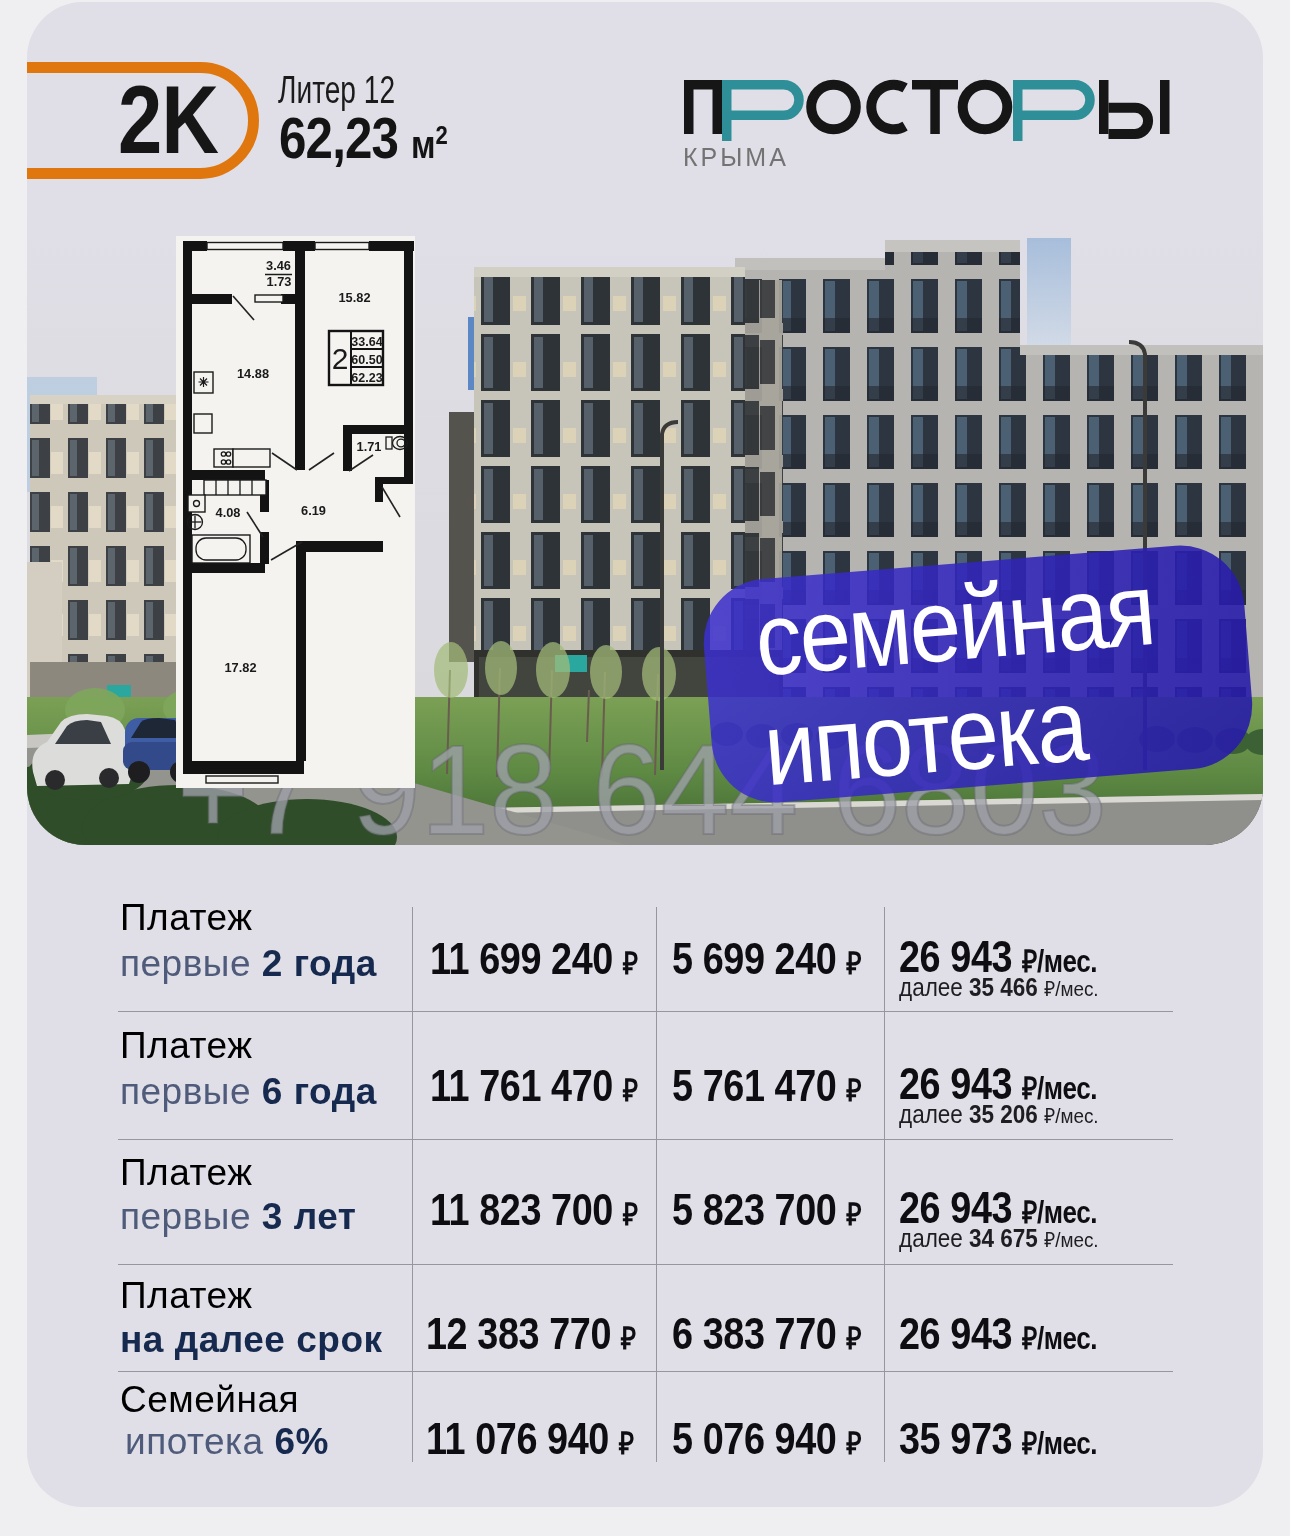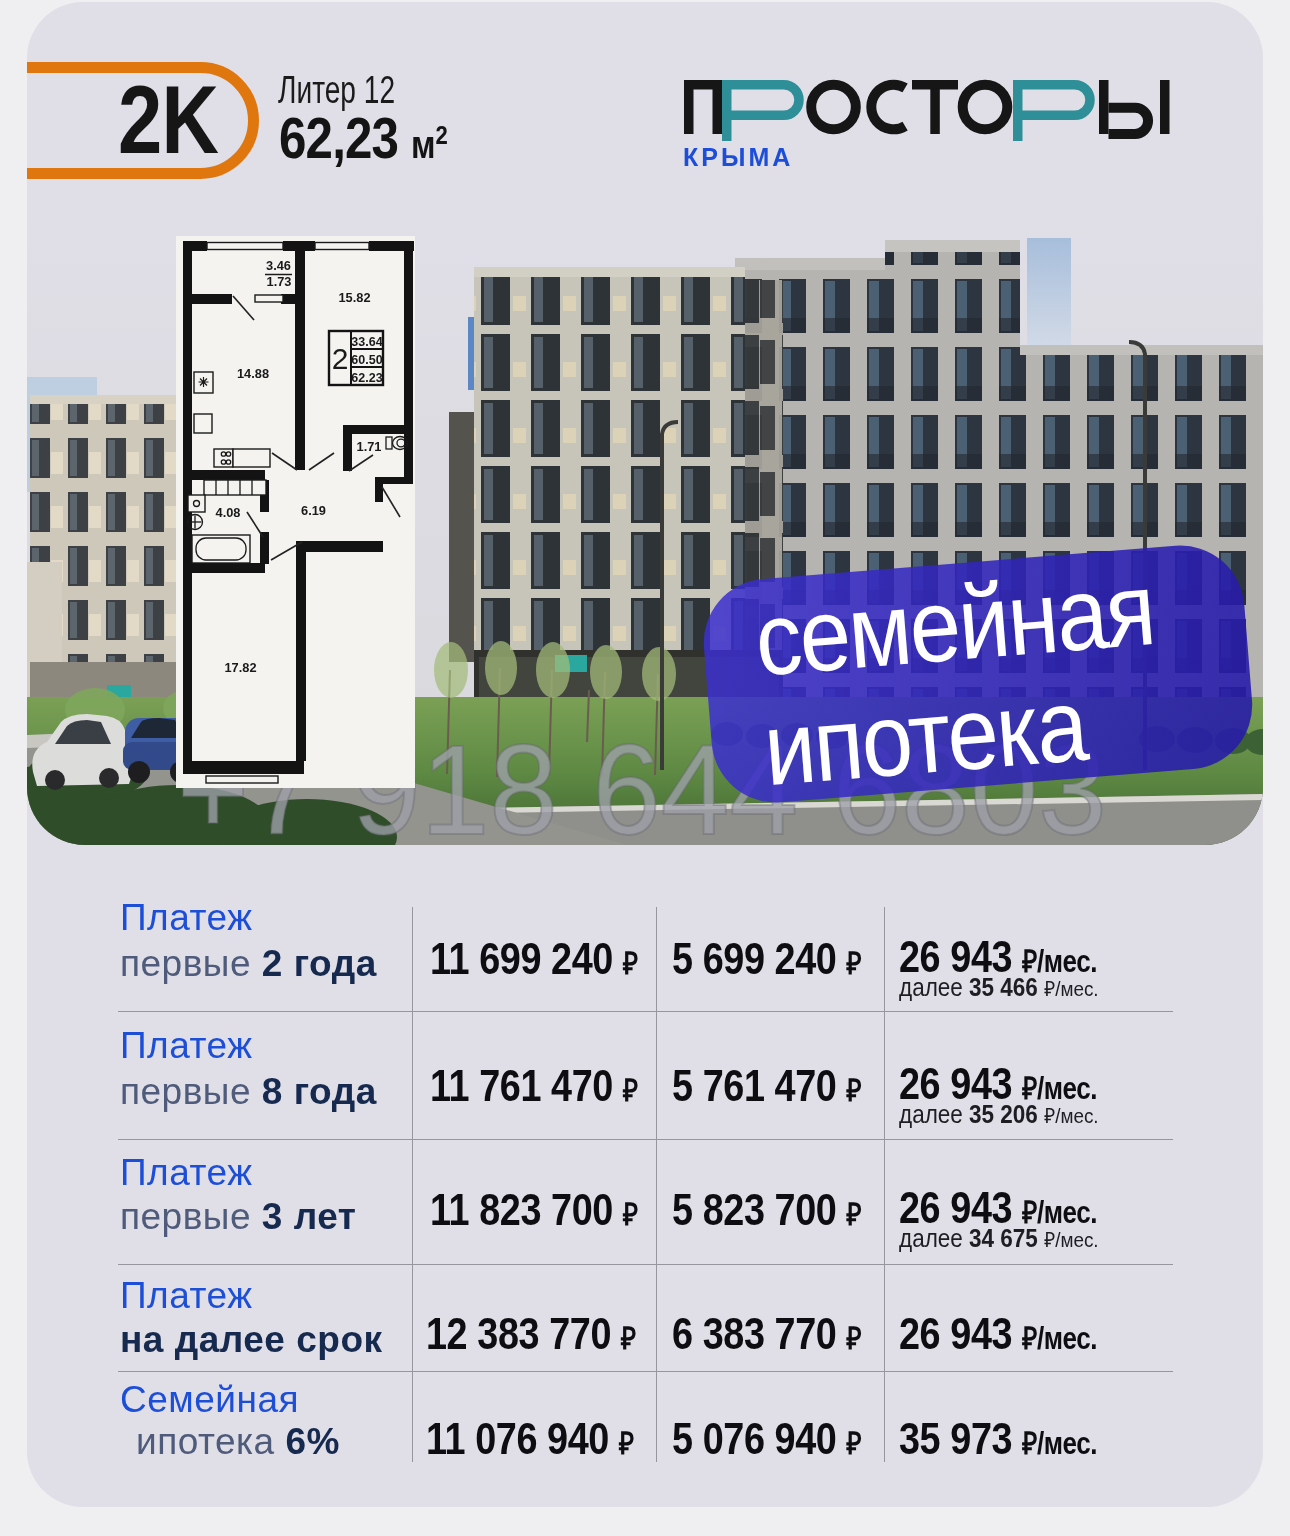--- a/index.html
+++ b/index.html
@@ -9,24 +9,24 @@
         border-radius:56px;overflow:hidden;}
   .scene{position:absolute;left:0;top:0;}
   
   .pill{position:absolute;left:-60px;top:60px;width:292px;height:117px;border:11px solid #e0770e;
         border-radius:60px;box-sizing:border-box;}
   .k2{position:absolute;left:91px;top:62px;font-size:97px;font-weight:bold;color:#161616;letter-spacing:-1px;transform:scaleX(.82);transform-origin:left top;}
   .liter{position:absolute;left:251px;top:67px;font-size:38px;font-weight:500;color:#1b1b1b;transform:scaleX(.74);transform-origin:left top;}
   .area{position:absolute;left:252px;top:102px;font-size:58px;font-weight:bold;color:#141414;letter-spacing:-1px;transform:scaleX(.85);transform-origin:left top;}
   .area .m{font-size:39px;letter-spacing:0;}
   .area sup{font-size:26px;vertical-align:14px;}
-  .kryma{position:absolute;left:656px;top:141px;font-size:25px;font-weight:700;color:#1d4ed8;letter-spacing:3px;}
+  .kryma{position:absolute;left:656px;top:141px;font-size:25px;font-weight:400;color:#737373;letter-spacing:3px;}
   
   .tbl{position:absolute;left:0;top:0;width:1236px;}
-  .lbl1{font-size:37px;font-weight:500;color:#1d4ed8;letter-spacing:.5px;}
+  .lbl1{font-size:37px;font-weight:500;color:#000000;letter-spacing:.5px;}
   .lbl2{font-size:37px;font-weight:500;color:#4e5b7a;letter-spacing:.5px;}
   .lbl2 b{color:#16294e;font-weight:bold;}
   .num{font-size:45px;font-weight:bold;color:#0e0e12;letter-spacing:-.5px;white-space:nowrap;transform:scaleX(.84);transform-origin:left top;}
   .num .rub{font-size:31px;font-weight:bold;}
   .sub{font-size:25px;color:#1d1d22;letter-spacing:0;white-space:nowrap;transform:scaleX(.9);transform-origin:left top;}
   .sub b{font-weight:bold;}
   .sub .r2{font-size:21px;}
   .hl{position:absolute;left:91px;width:1055px;height:0;border-top:1.5px solid #97959d;}
   .vl{position:absolute;top:905px;width:0;height:555px;border-left:1.5px solid #97959d;}
   .abs{position:absolute;}
@@ -308,38 +308,38 @@
     <div class="hl" style="top:1369px"></div>
 
     <div class="abs lbl1" style="left:93px;top:895px">Платеж</div>
     <div class="abs lbl2" style="left:93px;top:941px">первые <b>2 года</b></div>
     <div class="abs num" style="left:403px;top:931px">11 699 240 <span class="rub">₽</span></div>
     <div class="abs num" style="left:645px;top:931px">5 699 240 <span class="rub">₽</span></div>
     <div class="abs num" style="left:872px;top:929px">26 943 <span class="rub">₽/мес.</span></div>
     <div class="abs sub" style="left:872px;top:971px">далее <b>35 466</b> <span class="r2">₽/мес.</span></div>
 
     <div class="abs lbl1" style="left:93px;top:1023px">Платеж</div>
-    <div class="abs lbl2" style="left:93px;top:1069px">первые <b>8 года</b></div>
+    <div class="abs lbl2" style="left:93px;top:1069px">первые <b>6 года</b></div>
     <div class="abs num" style="left:403px;top:1058px">11 761 470 <span class="rub">₽</span></div>
     <div class="abs num" style="left:645px;top:1058px">5 761 470 <span class="rub">₽</span></div>
     <div class="abs num" style="left:872px;top:1056px">26 943 <span class="rub">₽/мес.</span></div>
     <div class="abs sub" style="left:872px;top:1098px">далее <b>35 206</b> <span class="r2">₽/мес.</span></div>
 
     <div class="abs lbl1" style="left:93px;top:1150px">Платеж</div>
     <div class="abs lbl2" style="left:93px;top:1194px">первые <b>3 лет</b></div>
     <div class="abs num" style="left:403px;top:1182px">11 823 700 <span class="rub">₽</span></div>
     <div class="abs num" style="left:645px;top:1182px">5 823 700 <span class="rub">₽</span></div>
     <div class="abs num" style="left:872px;top:1180px">26 943 <span class="rub">₽/мес.</span></div>
     <div class="abs sub" style="left:872px;top:1222px">далее <b>34 675</b> <span class="r2">₽/мес.</span></div>
 
     <div class="abs lbl1" style="left:93px;top:1273px">Платеж</div>
     <div class="abs lbl2" style="left:93px;top:1317px"><b>на далее срок</b></div>
     <div class="abs num" style="left:399px;top:1306px">12 383 770 <span class="rub">₽</span></div>
     <div class="abs num" style="left:645px;top:1306px">6 383 770 <span class="rub">₽</span></div>
     <div class="abs num" style="left:872px;top:1306px">26 943 <span class="rub">₽/мес.</span></div>
 
     <div class="abs lbl1" style="left:93px;top:1377px">Семейная</div>
-    <div class="abs lbl2" style="left:109px;top:1419px">ипотека <b>6%</b></div>
+    <div class="abs lbl2" style="left:98px;top:1419px">ипотека <b>6%</b></div>
     <div class="abs num" style="left:399px;top:1411px">11 076 940 <span class="rub">₽</span></div>
     <div class="abs num" style="left:645px;top:1411px">5 076 940 <span class="rub">₽</span></div>
     <div class="abs num" style="left:872px;top:1411px">35 973 <span class="rub">₽/мес.</span></div>
   </div>
 </div>
 
 </body></html>

